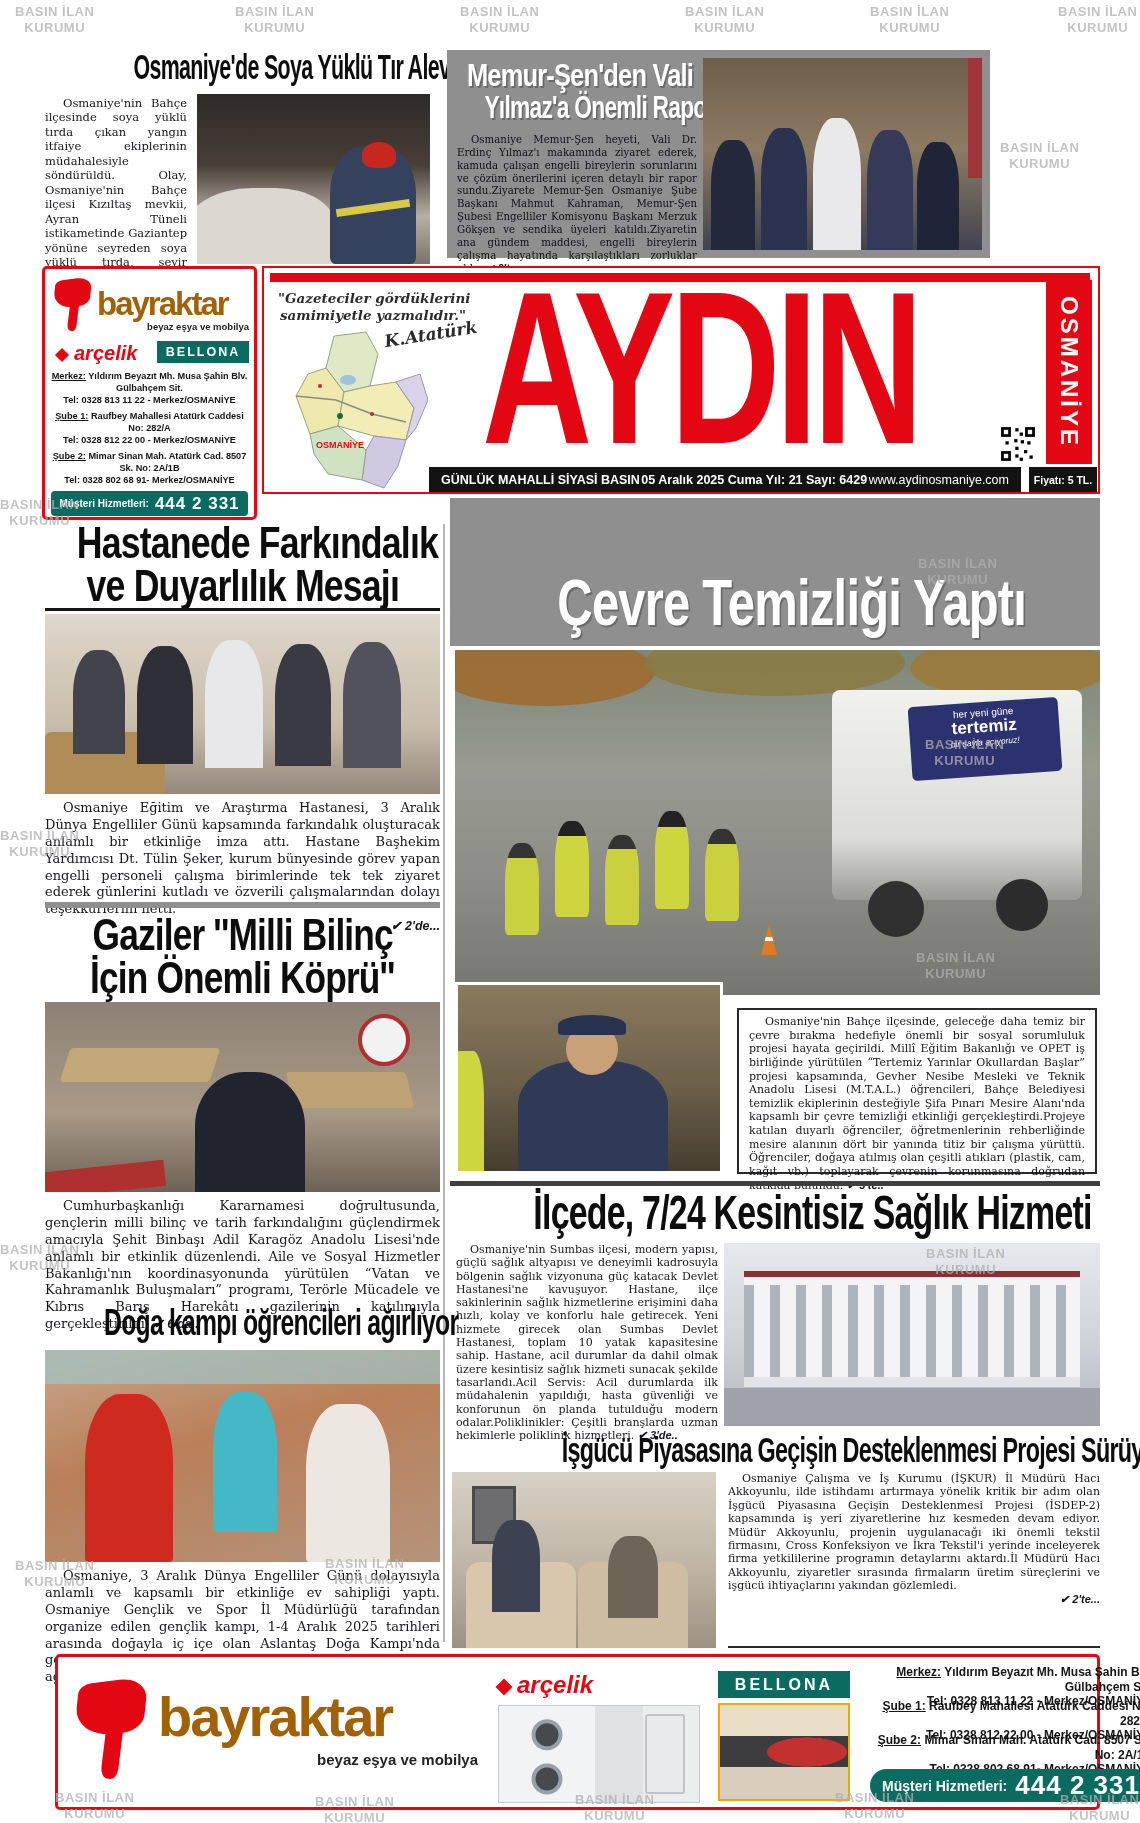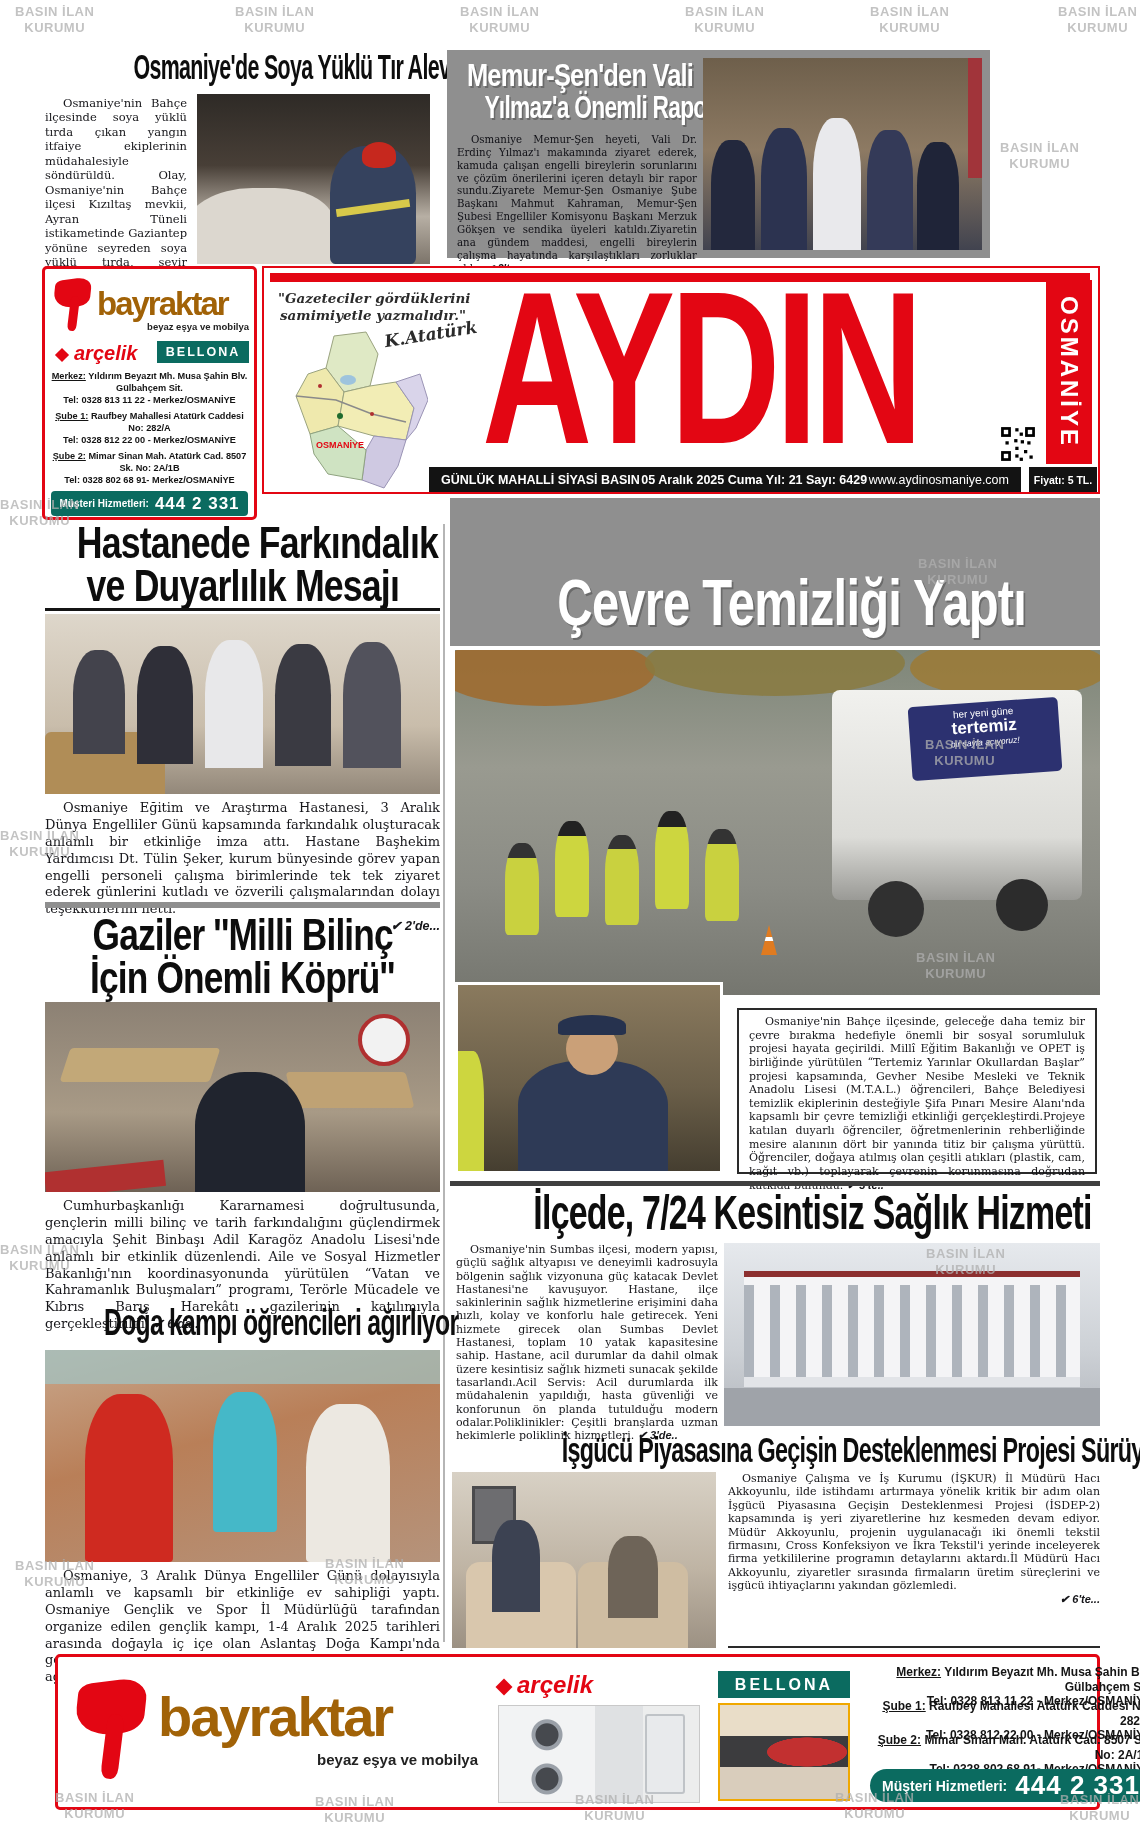--- a/index.html
+++ b/index.html
@@ -296,21 +296,21 @@
   </div>
   <div class="ph" style="left:452px;top:1472px;width:264px;height:176px;background:linear-gradient(180deg,#d8d1c5 0%,#bfb4a4 55%,#9c9183 100%);">
     <div style="left:20px;top:14px;width:44px;height:58px;background:#6d6d70;border:3px solid #4a4a4c;box-sizing:border-box;"></div>
     <div style="left:14px;bottom:0;width:110px;height:86px;background:#d9c7ad;border-radius:14px 14px 0 0;"></div>
     <div style="right:28px;bottom:0;width:110px;height:86px;background:#cfbda2;border-radius:14px 14px 0 0;"></div>
     <div style="left:40px;bottom:36px;width:48px;height:92px;background:#3c4252;border-radius:40% 40% 0 0;"></div>
     <div style="right:58px;bottom:30px;width:50px;height:82px;background:#6e6458;border-radius:40% 40% 0 0;"></div>
   </div>
   <div class="body" style="left:728px;top:1472px;width:372px;font-size:11px;line-height:1.22;text-indent:14px;">
     <p style="margin:0;">Osmaniye Çalışma ve İş Kurumu (İŞKUR) İl Müdürü Hacı Akkoyunlu, ilde istihdamı artırmaya yönelik kritik bir adım olan İşgücü Piyasasına Geçişin Desteklenmesi Projesi (İSDEP-2) kapsamında iş yeri ziyaretlerine hız kesmeden devam ediyor. Müdür Akkoyunlu, projenin uygulanacağı iki önemli tekstil firmasını, Cross Konfeksiyon ve İkra Tekstil'i yerinde inceleyerek firma yetkililerine programın detaylarını aktardı.İl Müdürü Hacı Akkoyunlu, ziyaretler sırasında firmaların üretim süreçlerini ve işgücü ihtiyaçlarını yakından gözlemledi.</p>
-    <span class="ref refline" style="font-size:11px;">✔ 6'te...</span>
+    <span class="ref refline" style="font-size:11px;">✔ 2'te...</span>
   </div>
   <div class="bar" style="left:728px;top:1646px;width:372px;height:2px;background:#2a2a2a;"></div>
 
   <div class="adbox" style="left:55px;top:1654px;width:1045px;height:156px;border-width:3.5px;">
     <div class="flag" style="left:16px;top:24px;width:76px;height:102px;">
         <i class="cloth"></i>
         <i class="pole"></i>
       </div>
     <div class="brand" style="left:100px;top:32px;font-size:56px;">bayraktar</div>
     <div class="tagline" style="left:100px;top:94px;width:320px;font-size:15px;">beyaz eşya ve mobilya</div>

